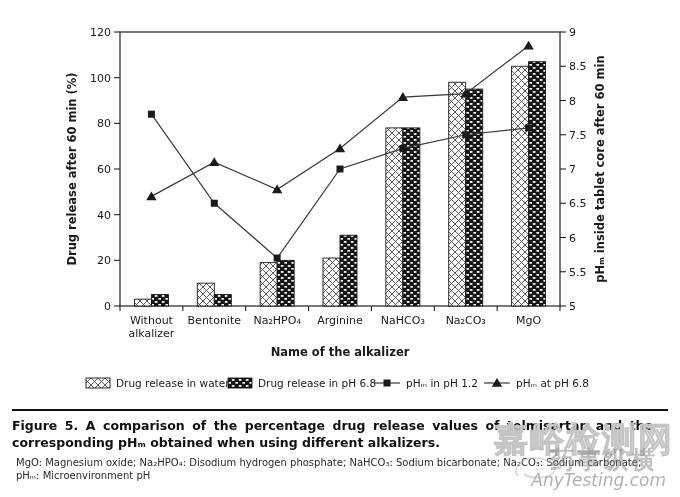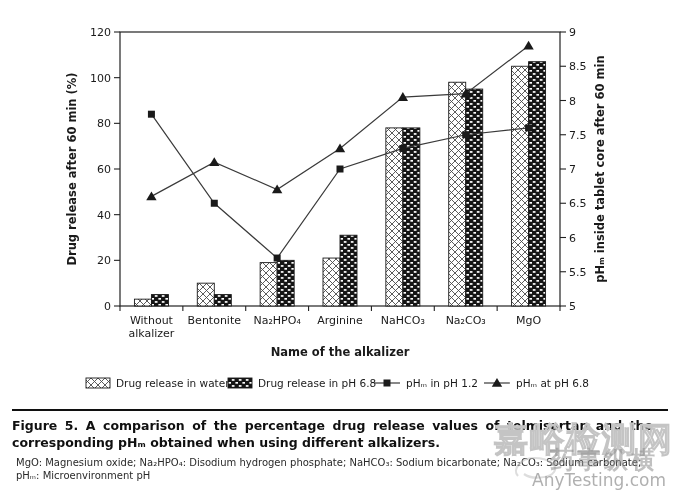--- a/index.html
+++ b/index.html
@@ -19,21 +19,21 @@
   .wm-site-cn{
     position:absolute;right:6px;top:417px;font-size:34px;font-weight:bold;
     color:rgba(200,200,200,0.28);-webkit-text-stroke:1px #c4c4c4;
     letter-spacing:2px;white-space:nowrap;pointer-events:none;
   }
   .wm-brand-cn{
     position:absolute;right:22px;top:444px;font-size:24px;font-weight:bold;
     color:rgba(140,140,140,0.55);letter-spacing:3px;white-space:nowrap;pointer-events:none;
   }
   .wm-site-en{
-    position:absolute;right:14px;top:470px;font-size:17px;
+    position:absolute;right:14px;top:470px;font-size:17px;font-style:italic;
     color:rgba(150,150,150,0.75);white-space:nowrap;pointer-events:none;
   }
   .wm-logo{position:absolute;right:118px;top:446px;pointer-events:none;opacity:.5;}
 </style>
 </head>
 <body>
 
 <div class="page">
 
   <svg id="chart" width="680" height="400" viewBox="0 0 680 400">

